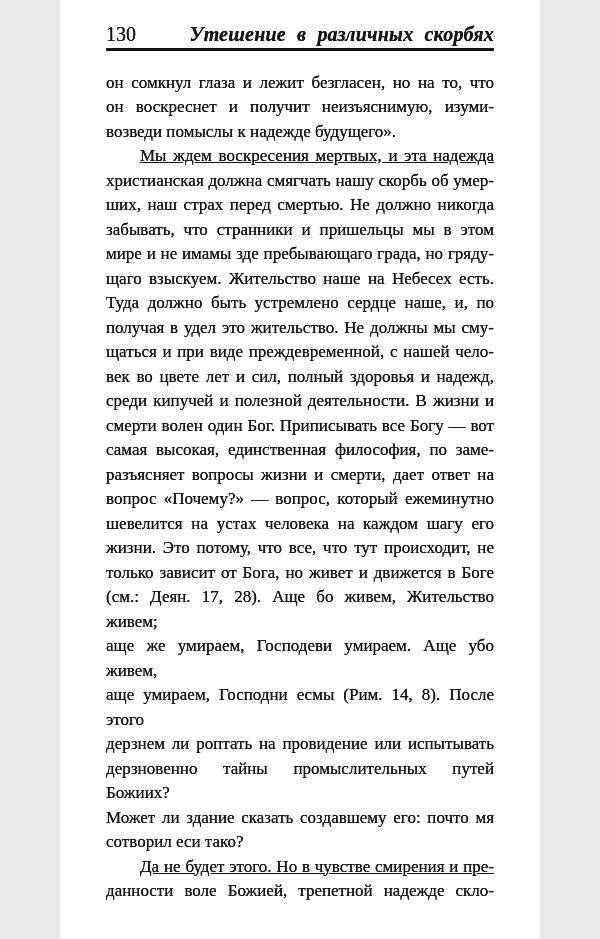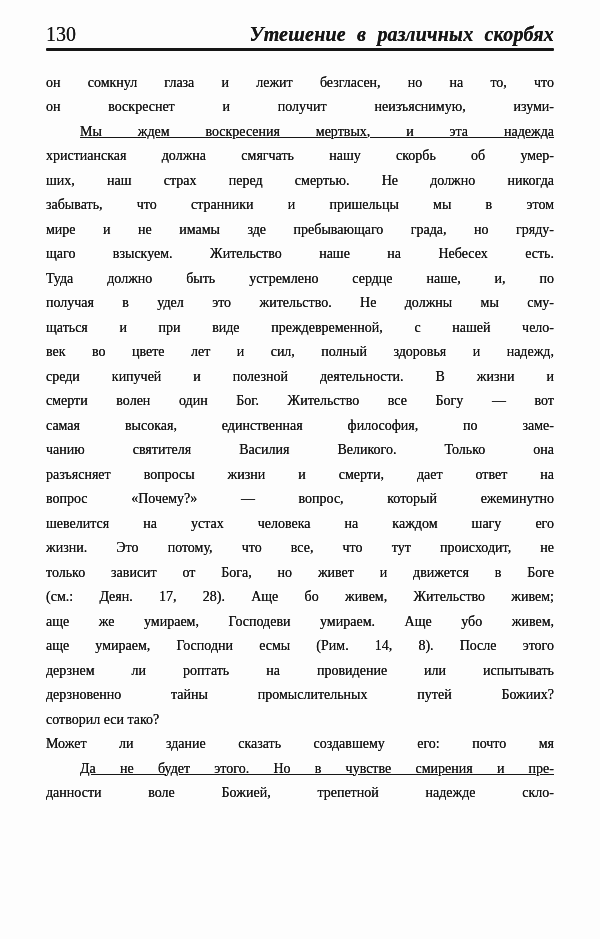--- a/index.html
+++ b/index.html
@@ -1,73 +1,73 @@
 <!DOCTYPE html>
 <html lang="ru" style="--paper: #fdfdfd; --ink: #161616;"><head>
 <meta charset="utf-8">
 <style>
   :root { --paper:#fdfdfd; --ink:#161616; }
   html,body { margin:0; padding:0; background:#e8e8e8; }
   .page {
-    width:600px; height:939px; margin:0 auto;
+    width:480px; height:939px; margin:0 auto;
     background:var(--paper); color:var(--ink);
     font-family:"Liberation Serif","DejaVu Serif",serif;
     box-sizing:border-box; padding:24px 46px 0 46px;
     overflow:hidden;
   }
   .header {
     display:flex; justify-content:space-between; align-items:baseline;
     font-size:20px; line-height:20px;
     text-shadow:0 0 0.4px currentColor;
   }
   .running { font-style:italic; font-weight:700; word-spacing:6px; letter-spacing:0.2px; }
   .rule { height:2.5px; background:var(--ink); margin-top:4px; border-radius:1px; }
   .body-text {
-    margin-top:20px; font-size:14px; line-height:24.5px;
+    margin-top:20px; font-size:17px; line-height:24.5px;
     text-shadow:0 0 0.45px currentColor;
   }
   .line { text-align:justify; text-align-last:justify; text-justify:inter-word; }
   .line.no-j { text-align-last:left; }
   .line.ind { text-indent:34px;text-decoration:underline; }
   .it { }
 </style>
 </head>
 <body>
 
 <div class="page">
   <div class="header">
     <span class="pagenum">130</span>
     <span class="running">Утешение в различных скорбях</span>
   </div>
   <div class="rule"></div>
   <div class="body-text">
       <div class="line"><span>он сомкнул глаза и лежит безгласен, но на то, что</span></div>
       <div class="line"><span>он воскреснет и получит неизъяснимую, изуми-</span></div>
+      <div class="line no-j"><span>возведи помыслы к надежде будущего».</span></div>
       <div class="line ind"><span>Мы ждем воскресения мертвых, и эта надежда</span></div>
       <div class="line"><span>христианская должна смягчать нашу скорбь об умер-</span></div>
       <div class="line"><span>ших, наш страх перед смертью. Не должно никогда</span></div>
       <div class="line"><span>забывать, что странники и пришельцы мы в этом</span></div>
       <div class="line"><span>мире и </span><span class="it">не имамы зде пребывающаго града, но гряду-</span></div>
       <div class="line"><span class="it">щаго взыскуем.</span><span> Жительство наше на Небесех есть.</span></div>
       <div class="line"><span>Туда должно быть устремлено сердце наше, и, по</span></div>
       <div class="line"><span>получая в удел это жительство. Не должны мы сму-</span></div>
       <div class="line"><span>щаться и при виде преждевременной, с нашей чело-</span></div>
       <div class="line"><span>век во цвете лет и сил, полный здоровья и надежд,</span></div>
       <div class="line"><span>среди кипучей и полезной деятельности. В жизни и</span></div>
-      <div class="line"><span>смерти волен один Бог. Жительство все Богу — вот</span></div>
+      <div class="line"><span>смерти волен один Бог. Приписывать все Богу — вот</span></div>
       <div class="line"><span>самая высокая, единственная философия, по заме-</span></div>
-      <div class="line"><span>чанию святителя Василия Великого. Только она</span></div>
       <div class="line"><span>разъясняет вопросы жизни и смерти, дает ответ на</span></div>
       <div class="line"><span>вопрос «Почему?» — вопрос, который ежеминутно</span></div>
       <div class="line"><span>шевелится на устах человека на каждом шагу его</span></div>
       <div class="line"><span>жизни. Это потому, что все, что тут происходит, не</span></div>
       <div class="line"><span>только зависит от Бога, но живет и движется в Боге</span></div>
       <div class="line"><span>(см.: Деян. 17, 28). </span><span class="it">Аще бо живем, Жительство живем;</span></div>
       <div class="line"><span class="it">аще же умираем, Господеви умираем. Аще убо живем,</span></div>
       <div class="line"><span class="it">аще умираем, Господни есмы</span><span> (Рим. 14, 8). После этого</span></div>
       <div class="line"><span>дерзнем ли роптать на провидение или испытывать</span></div>
       <div class="line"><span>дерзновенно тайны промыслительных путей Божиих?</span></div>
+      <div class="line"><span>Может ли здание сказать создавшему его: почто мя</span></div>
       <div class="line no-j"><span>сотворил еси тако?</span></div>
-      <div class="line"><span>Может ли здание сказать создавшему его: почто мя</span></div>
       <div class="line ind"><span>Да не будет этого. Но в чувстве смирения и пре-</span></div>
       <div class="line"><span>данности воле Божией, трепетной надежде скло-</span></div>
     </div>
 </div>
 
 </body></html>

